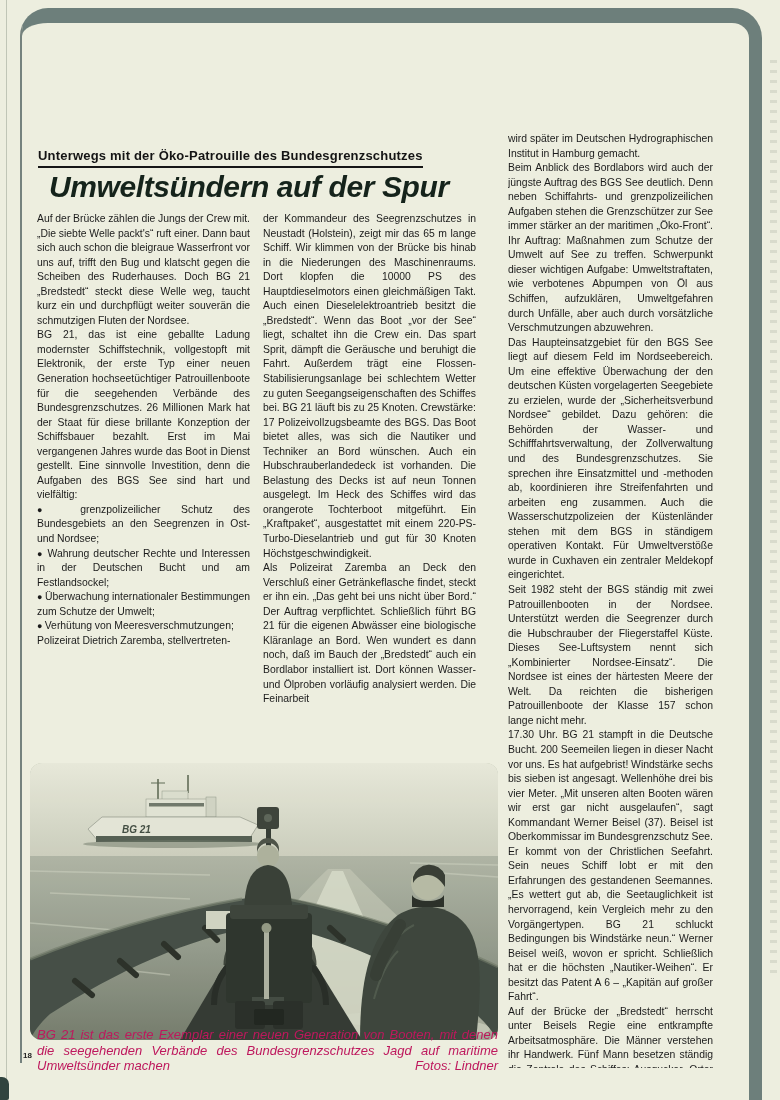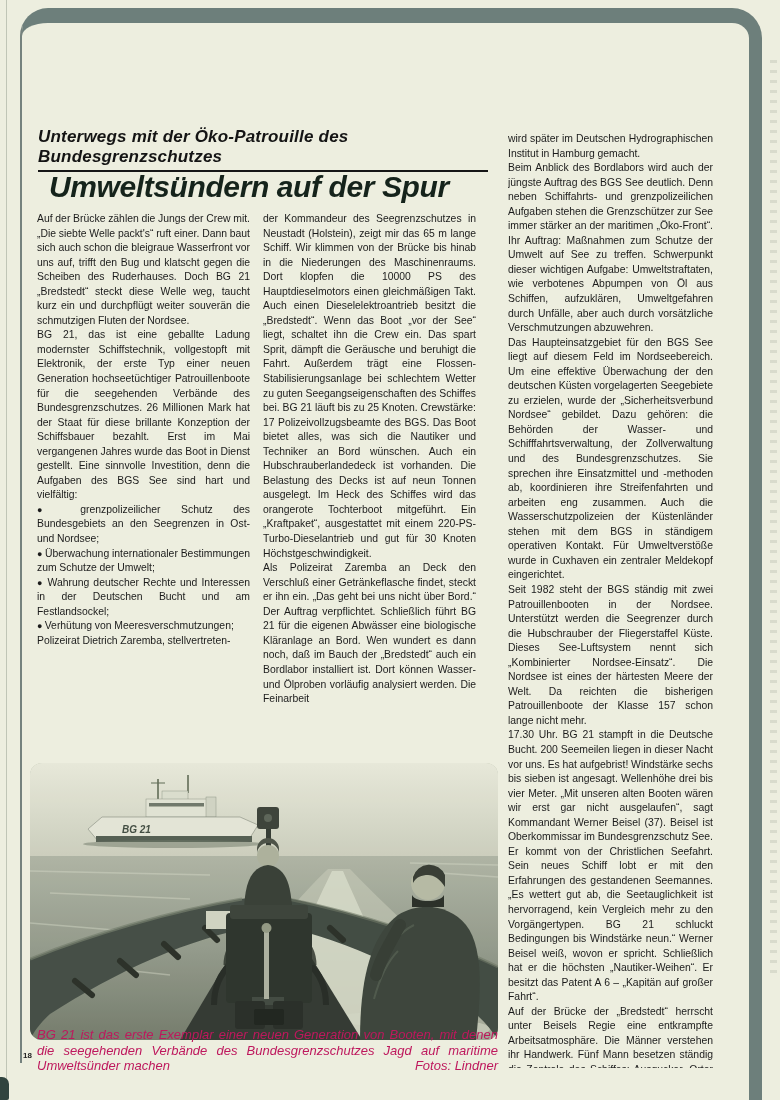--- a/index.html
+++ b/index.html
@@ -19,24 +19,24 @@
     position:absolute; top:8px; left:20px; width:742px; height:1092px;
     box-sizing:border-box;
     border-top:15px solid #6d7f7b;
     border-right:13px solid #6d7f7b;
     border-left:2px solid #75827e;
     border-radius:28px 30px 0 0;
   }
   .frame-left-end{position:absolute; left:19px; top:1063px; width:5px; height:37px; background:#edeedf;}
 
   .kicker{
-    position:absolute; left:38px; top:127px;
-    font-size:17px; font-weight:bold; letter-spacing:.2px;
+    position:absolute; left:38px; top:148px;
+    font-size:13px; font-weight:bold; letter-spacing:.2px;
     border-bottom:2px solid #161616; padding-bottom:3px;
-    color:#141414; width:max-content; max-width:450px;font-style:italic;
+    color:#141414; width:max-content; max-width:450px;
   }
   .headline{
     position:absolute; left:36px; top:157px;
     font-size:30px; font-weight:bold; font-style:italic;
     letter-spacing:-.4px; color:#15231b; width:470px;
   }
 
   .col{
     position:absolute; width:213px;
     font-size:10.4px; line-height:14.55px;
@@ -73,22 +73,22 @@
   <div class="edge-ghost"></div>
   <div class="corner-blob"></div>
 
   <div class="kicker">Unterwegs mit der Öko-Patrouille des Bundesgrenzschutzes</div>
   <h1 class="headline" style="margin:13px;font-style:italic;">Umweltsündern auf der Spur</h1>
 
   <div class="col" id="col1">
     <p>Auf der Brücke zählen die Jungs der Crew mit. „Die siebte Welle packt's“ ruft einer. Dann baut sich auch schon die bleigraue Wasserfront vor uns auf, trifft den Bug und klatscht gegen die Scheiben des Ruderhauses. Doch BG 21 „Bredstedt“ steckt diese Welle weg, taucht kurz ein und durchpflügt weiter souverän die schmutzigen Fluten der Nordsee.</p>
     <p>BG 21, das ist eine geballte Ladung modernster Schiffstechnik, vollgestopft mit Elektronik, der erste Typ einer neuen Generation hochseetüchtiger Patrouillenboote für die seegehenden Verbände des Bundesgrenzschutzes. 26 Millionen Mark hat der Staat für diese brillante Konzeption der Schiffsbauer bezahlt. Erst im Mai vergangenen Jahres wurde das Boot in Dienst gestellt. Eine sinnvolle Investition, denn die Aufgaben des BGS See sind hart und vielfältig:</p>
     <p class="bullet">grenzpolizeilicher Schutz des Bundesgebiets an den Seegrenzen in Ost- und Nordsee;</p>
+    <p class="bullet">Wahrung deutscher Rechte und Interessen in der Deutschen Bucht und am Festlandsockel;</p>
     <p class="bullet">Überwachung internationaler Bestimmungen zum Schutze der Umwelt;</p>
-    <p class="bullet">Wahrung deutscher Rechte und Interessen in der Deutschen Bucht und am Festlandsockel;</p>
     <p class="bullet">Verhütung von Meeresverschmutzungen;</p>
     <p>Polizeirat Dietrich Zaremba, stellvertreten-</p>
   </div>
 
   <div class="col" id="col2">
     <p>der Kommandeur des Seegrenzschutzes in Neustadt (Holstein), zeigt mir das 65 m lange Schiff. Wir klimmen von der Brücke bis hinab in die Niederungen des Maschinenraums. Dort klopfen die 10000 PS des Hauptdieselmotors einen gleichmäßigen Takt. Auch einen Dieselelektroantrieb besitzt die „Bredstedt“. Wenn das Boot „vor der See“ liegt, schaltet ihn die Crew ein. Das spart Sprit, dämpft die Geräusche und beruhigt die Fahrt. Außerdem trägt eine Flossen-Stabilisierungsanlage bei schlechtem Wetter zu guten Seegangseigenschaften des Schiffes bei. BG 21 läuft bis zu 25 Knoten. Crewstärke: 17 Polizeivollzugsbeamte des BGS. Das Boot bietet alles, was sich die Nautiker und Techniker an Bord wünschen. Auch ein Hubschrauberlandedeck ist vorhanden. Die Belastung des Decks ist auf neun Tonnen ausgelegt. Im Heck des Schiffes wird das orangerote Tochterboot mitgeführt. Ein „Kraftpaket“, ausgestattet mit einem 220-PS-Turbo-Dieselantrieb und gut für 30 Knoten Höchstgeschwindigkeit.</p>
     <p>Als Polizeirat Zaremba an Deck den Verschluß einer Getränkeflasche findet, steckt er ihn ein. „Das geht bei uns nicht über Bord.“ Der Auftrag verpflichtet. Schließlich führt BG 21 für die eigenen Abwässer eine biologische Kläranlage an Bord. Wen wundert es dann noch, daß im Bauch der „Bredstedt“ auch ein Bordlabor installiert ist. Dort können Wasser- und Ölproben vorläufig analysiert werden. Die Feinarbeit</p>
   </div>
 
   <div class="col" id="col3">

